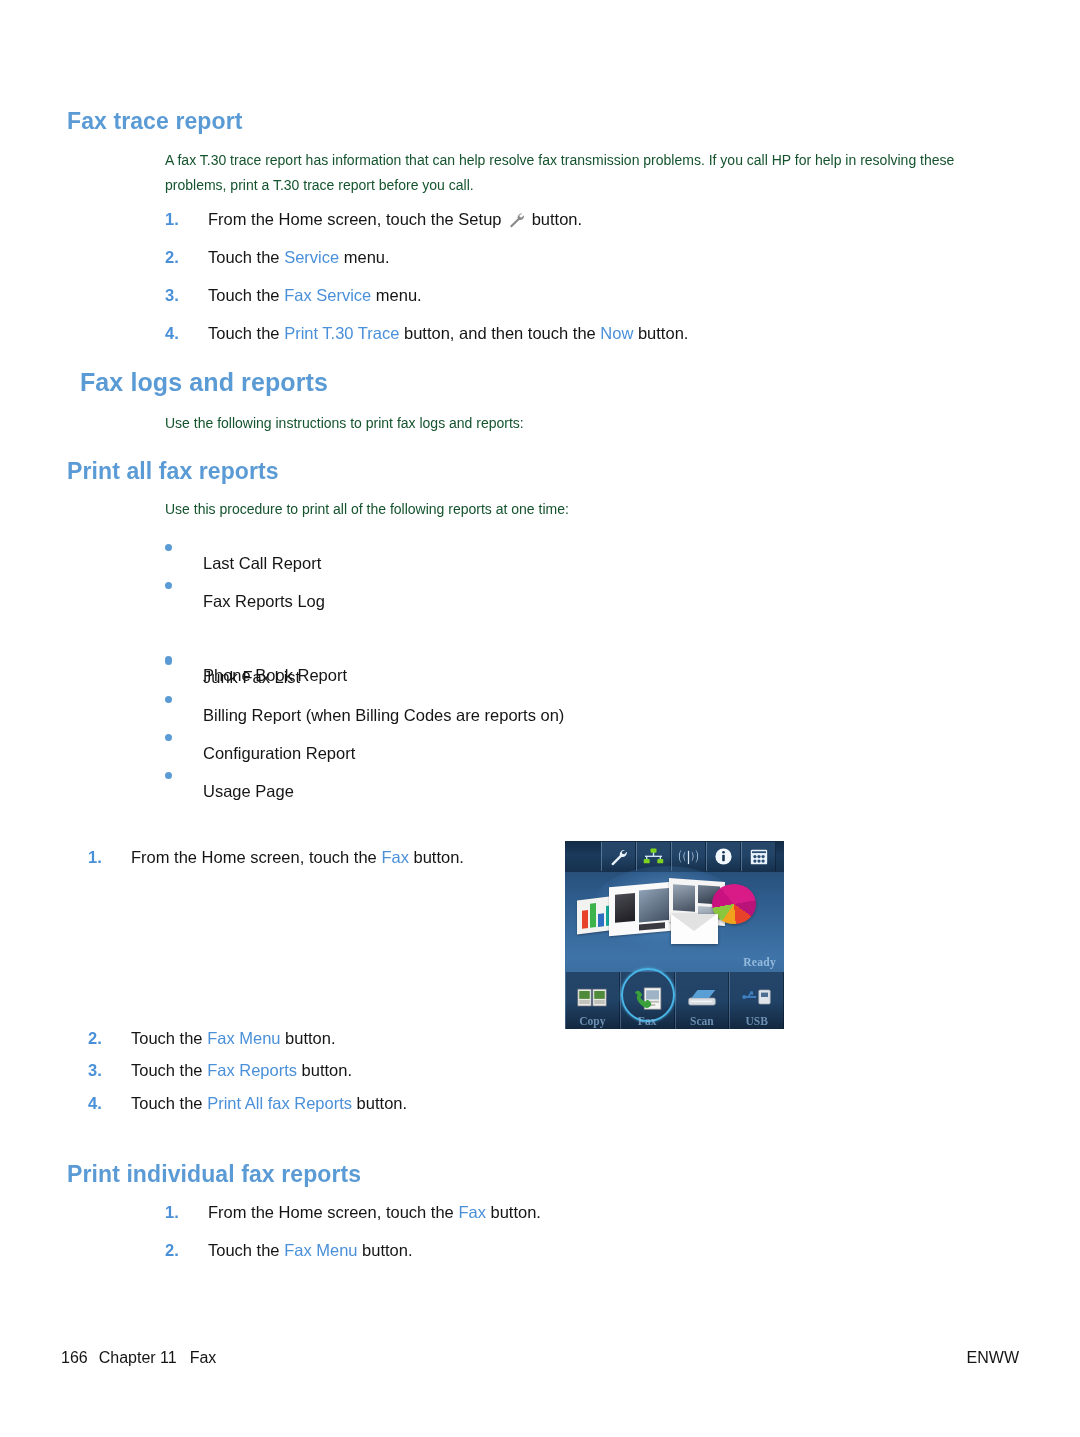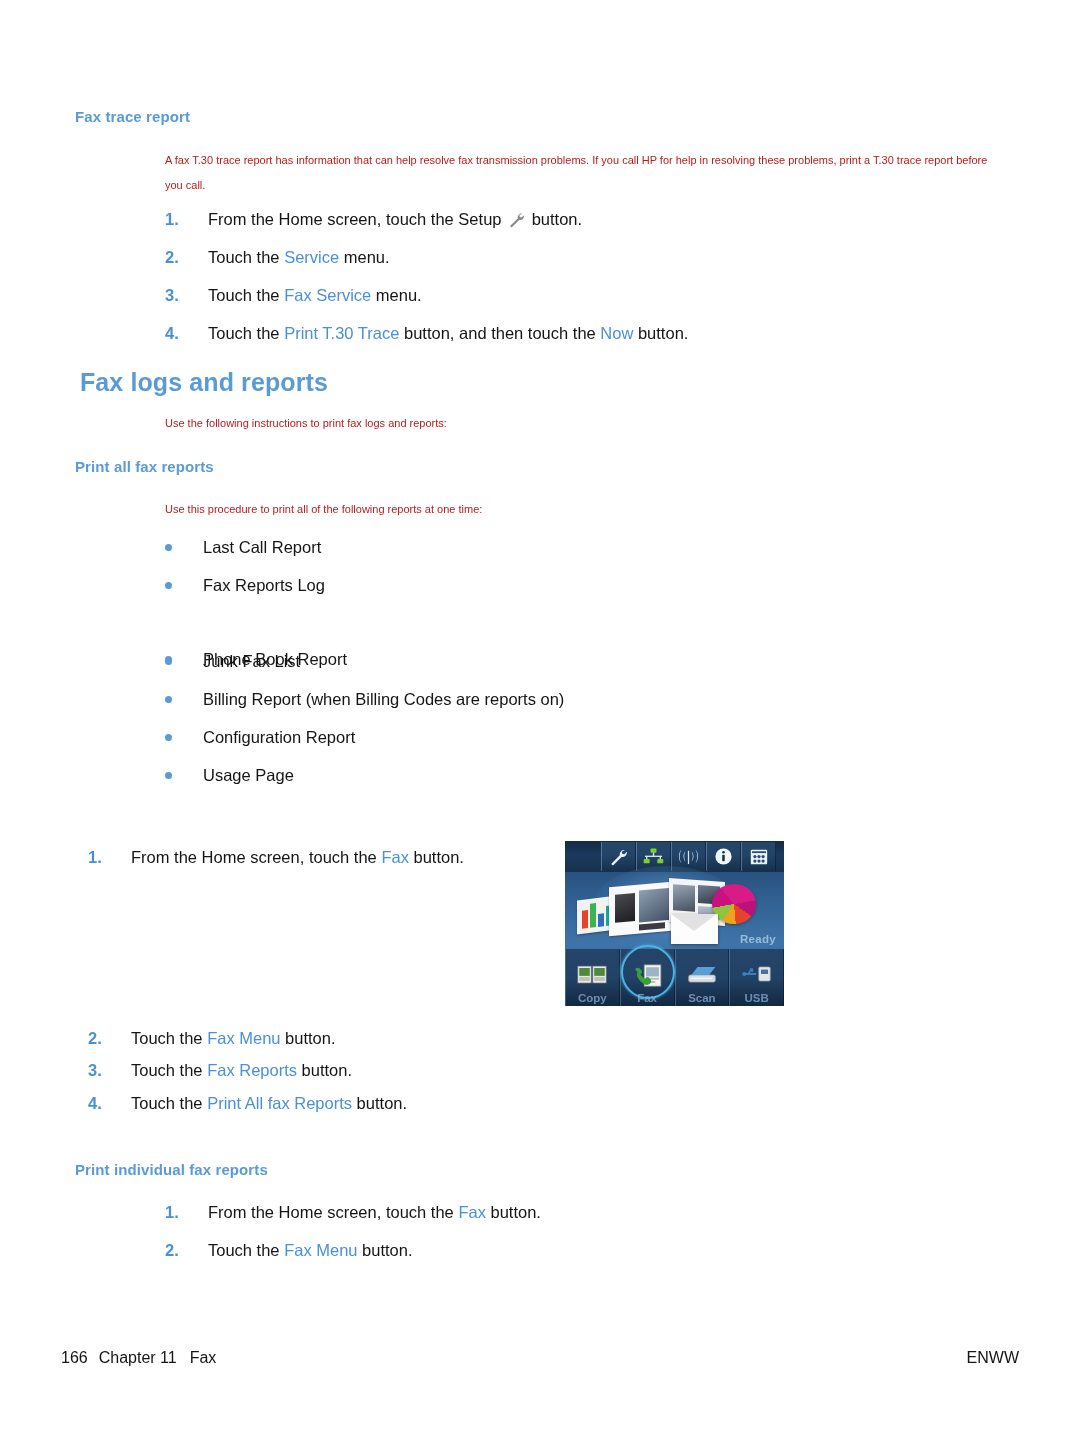--- a/index.html
+++ b/index.html
@@ -22,35 +22,35 @@
     position:absolute;
     left:80px;
     font-size:25px;
     font-weight:bold;
     color:#5b9bd5;
     letter-spacing:0.1px;
     white-space:nowrap;
   }
   .h3{
     position:absolute;
-    left:75px;
-    font-size:15px;
+    left:67px;
+    font-size:23px;
     font-weight:bold;
     color:#5b9bd5;
     letter-spacing:0.1px;
     white-space:nowrap;
   }
 
   
   .para{
     position:absolute;
     left:165px;
-    font-size:11px;
+    font-size:14px;
     line-height:25px;
-    color:#b91c1c;
+    color:#14532d;
   }
   .para.w1{ width:830px; }
 
   
   .step{
     position:absolute;
     font-size:16.5px;
     line-height:24px;
     color:#151515;
     white-space:nowrap;
@@ -82,20 +82,21 @@
     position:absolute;
     left:0;
     top:9px;
     width:7px; height:7px;
     border-radius:50%;
     background:#5b9bd5;
   }
   .bullet .btxt{
     display:block;
     padding-left:38px;
+    margin-top:16px;
   }
 
   
   .wrench-ic{
     display:inline-block;
     vertical-align:-3px;
     width:17px; height:17px;
     margin:0 2px;
   }
 
@@ -114,23 +115,24 @@
     right:61px; top:1349px;
     font-size:16px;
     color:#151515;
     white-space:nowrap;
   }
 
   
   .panel{
     position:absolute;
     left:565px; top:841px;
-    width:219px; height:165px;
+    width:219px; height:188px;
     background:linear-gradient(180deg,#1d3a5c 0%,#24486f 8%,#2e5c8c 30%,#3f74a8 62%,#34608c 88%,#20405f 100%);
     overflow:hidden;
+    font-family:Liberation Serif, serif;
   }
   .panel .topbar{
     position:absolute;
     left:0; top:0; right:0;
     height:31px;
     background:linear-gradient(180deg,#132b46 0%,#1b3a5c 45%,#16314e 100%);
     display:flex;
     align-items:center;
   }
   .panel .topbar .spacer{ flex:0 0 36px; }

